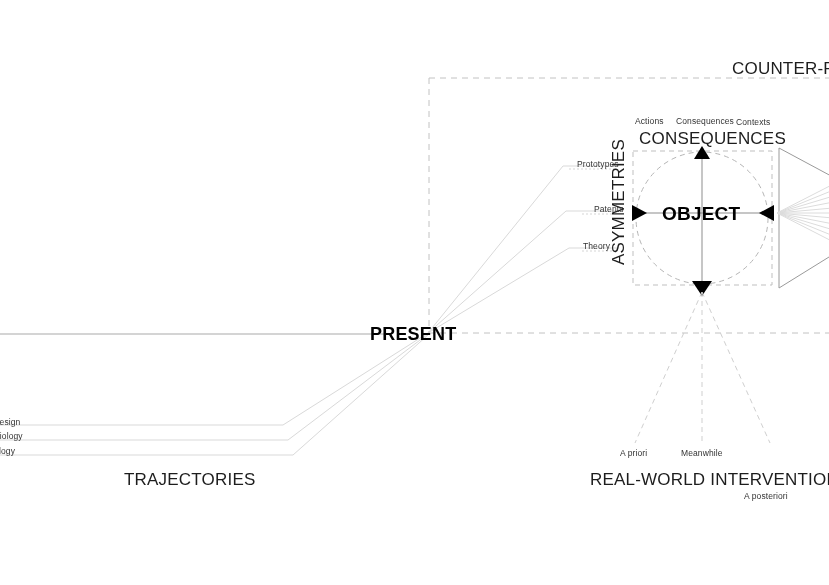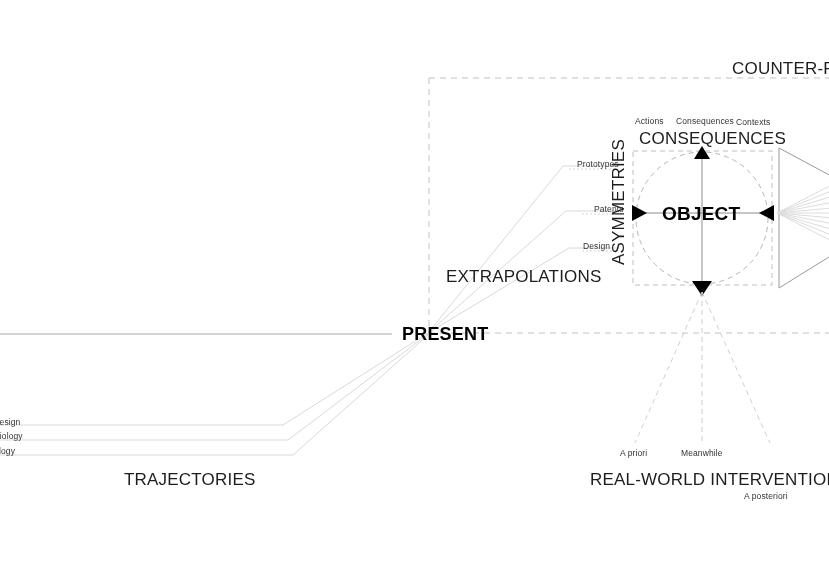--- a/index.html
+++ b/index.html
@@ -142,43 +142,42 @@
       <line x1="702" y1="292" x2="770" y2="443" stroke="#cfcfcf" stroke-width="1" stroke-dasharray="5 4"></line>
     </g>
 
     <g>
       <line x1="569" y1="169" x2="614" y2="169" stroke="#d5d5d5" stroke-width="1" stroke-dasharray="2 2"></line>
       <line x1="582" y1="214" x2="614" y2="214" stroke="#d5d5d5" stroke-width="1" stroke-dasharray="2 2"></line>
       <line x1="582" y1="251" x2="614" y2="251" stroke="#d5d5d5" stroke-width="1" stroke-dasharray="2 2"></line>
     </g>
   </svg>
 
-  <div class="lbl heading-bold" style="left:402px; top:325px;">PRESENT</div>
+  <div class="lbl heading-bold" style="left:370px; top:325px;">PRESENT</div>
 
   <div class="lbl heading" style="left:124px; top:471px;">TRAJECTORIES</div>
 
-  <div class="lbl heading" style="left:446px; top:268px;">EXTRAPOLATIONS</div>
 
   <div class="lbl heading" style="left:732px; top:60px;">COUNTER-FICTIONS</div>
 
   <div class="lbl heading" style="left:639px; top:130px;">CONSEQUENCES</div>
 
   <div class="vert-label" style="left:609px; top:265px;">ASYMMETRIES</div>
 
   <div class="lbl heading" style="left:590px; top:471px;">REAL-WORLD INTERVENTIONS</div>
 
   <div class="lbl heading-bold" style="left:662px; top:204px; font-size:19px;">OBJECT</div>
 
   <div class="lbl small" style="left:-46px; top:418px;">Practise - Design</div>
   <div class="lbl small" style="left:-50px; top:432px;">Theory - Sociology</div>
   <div class="lbl small" style="left:-29px; top:447px;">Technology</div>
 
   <div class="lbl small" style="left:557px; top:160px;padding-left:20px;">Prototypes</div>
   <div class="lbl small" style="left:584px; top:205px;margin-left:10px;">Patents</div>
-  <div class="lbl small" style="left:583px; top:242px;">Design</div>
+  <div class="lbl small" style="left:583px; top:242px;">Theory</div>
 
   <div class="lbl small" style="left:635px; top:117px;">Actions</div>
   <div class="lbl small" style="left:676px; top:117px;">Consequences</div>
   <div class="lbl small" style="left:736px; top:118px;">Contexts</div>
 
   <div class="lbl small" style="left:620px; top:449px;">A priori</div>
   <div class="lbl small" style="left:681px; top:449px;">Meanwhile</div>
   <div class="lbl small" style="left:744px; top:449px;margin-top:43px;">A posteriori</div>
 
 </div>

